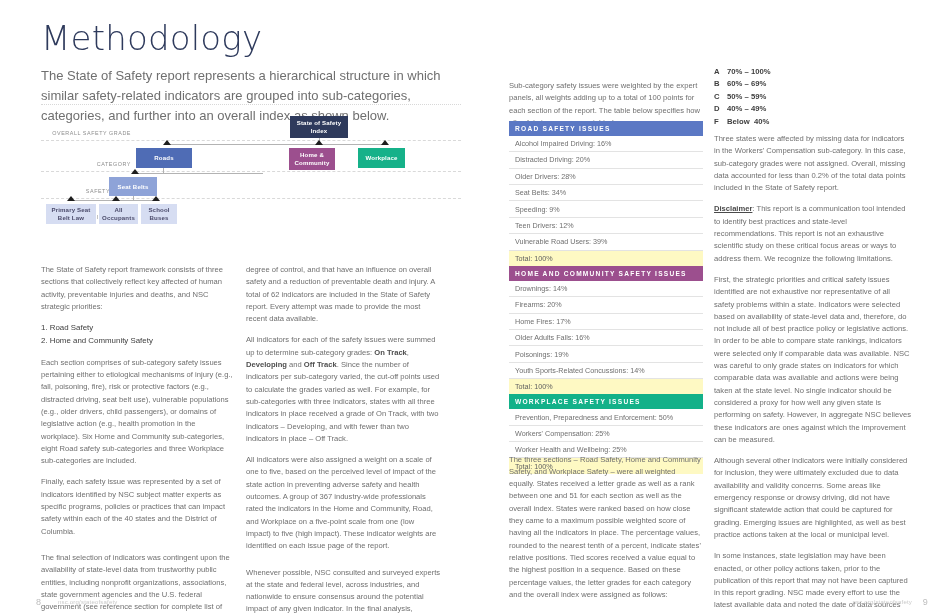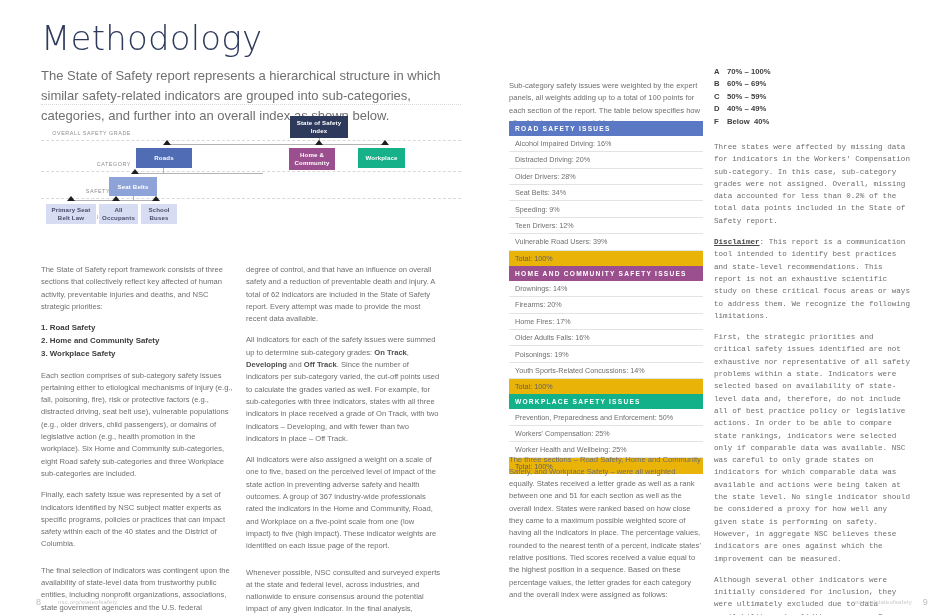--- a/index.html
+++ b/index.html
@@ -112,21 +112,21 @@
   .col p { margin: 0 0 9px 0; }
   .col p:last-child { margin-bottom: 0; margin-top: 14px; }
   .col b, .col strong { color: #4f4f4f; font-weight: bold; }
 
   .col1 { left: 41px;  top: 264px; width: 193px; }
   .col2 { left: 246px; top: 264px; width: 195px; }
   .col3 { left: 509px; top: 66px;  width: 194px; }
 
   .priority-list {
     margin: 0 0 9px 0;
-    font-weight: bold;
+    font-weight: normal;
     color: #3d3d3d;
     font-size: 7.9px;
     line-height: 1.62;
   }
   .priority-list div { white-space: nowrap; }
 
   
   .issues-table {
     position: absolute;
     left: 509px; top: 121px;
@@ -144,21 +144,21 @@
   .tbl-head.road  { background: #5b78c4; }
   .tbl-head.home  { background: #9c4f8e; }
   .tbl-head.work  { background: #13b189; }
   .tbl-row {
     padding: 3.2px 6px;
     border-bottom: 1px solid #e3e3e3;
     color: #6f6f6f;
     line-height: 1.25;
   }
   .tbl-row.total {
-    background: #eab308;
+    background: #fef9c3;
     border-bottom: none;
     color: #5f5f5f;
   }
 
   .table-after {
     position: absolute;
     left: 509px; top: 446px; width: 194px;
     font-size: 7.6px; line-height: 1.62; color: #6f6f6f;
   }
 
@@ -173,21 +173,21 @@
   }
   .grade-row { display: flex; }
   .grade-letter { width: 13px; }
   .grade-range { white-space: pre; }
 
   .col4-body {
     position: absolute;
     left: 714px; top: 133px; width: 197px;
     font-size: 7.6px; line-height: 1.62; color: #6f6f6f;
   }
-  .col4-body p { margin: 8px 0 9px 0; font-family: Liberation Mono, monospace; }
+  .col4-body p { margin: 0 0 9px 0; }
   .disclaimer-lead {
     font-weight: bold;
     color: #4a4a4a;
     text-decoration: underline;
   }
 
   
   .footer {
     position: absolute;
     bottom: 10px;
@@ -248,21 +248,20 @@
   <div class="dbox palest" style="left:5px;  top:100px; width:50px; height:20px;">Primary Seat Belt Law</div>
   <div class="dbox palest" style="left:58px; top:100px; width:39px; height:20px;">All Occupants</div>
   <div class="dbox palest" style="left:100px;top:100px; width:36px; height:20px;">School Buses</div>
 </div>
 
 <div class="col col1">
   <p>The State of Safety report framework consists of three sections that collectively reflect key affected of human activity, preventable injuries and deaths, and NSC strategic priorities:</p>
   <div class="priority-list">
     <div>1. Road Safety</div>
     <div>2. Home and Community Safety</div>
-    <div>3. Workplace Safety</div>
   </div>
   <p>Each section comprises of sub-category safety issues pertaining either to etiological mechanisms of injury (e.g., fall, poisoning, fire), risk or protective factors (e.g., distracted driving, seat belt use), vulnerable populations (e.g., older drivers, child passengers), or domains of legislative action (e.g., health promotion in the workplace). Six Home and Community sub-categories, eight Road safety sub-categories and three Workplace sub-categories are included.</p>
   <p>Finally, each safety issue was represented by a set of indicators identified by NSC subject matter experts as specific programs, policies or practices that can impact safety within each of the 40 states and the District of Columbia.</p>
   <p>The final selection of indicators was contingent upon the availability of state-level data from trustworthy public entities, including nonprofit organizations, associations, state government agencies and the U.S. federal government (see reference section for complete list of referenced data sources), as well as good practices over which state governments have some</p>
 </div>
 
 <div class="col col2">
   <p>degree of control, and that have an influence on overall safety and a reduction of preventable death and injury. A total of 62 indicators are included in the State of Safety report. Every attempt was made to provide the most recent data available.</p>
   <p><span>All indicators for each of the safety issues were summed up to determine sub-category grades: </span><b>On Track</b><span>, </span><b>Developing</b><span> and </span><b>Off Track</b><span>. Since the number of indicators per sub-category varied, the cut-off points used to calculate the grades varied as well. For example, for sub-categories with three indicators, states with all three indicators in place received a grade of On Track, with two indicators – Developing, and with fewer than two indicators in place – Off Track.</span></p>
   <p>All indicators were also assigned a weight on a scale of one to five, based on the perceived level of impact of the state action in preventing adverse safety and health outcomes. A group of 367 industry-wide professionals rated the indicators in the Home and Community, Road, and Workplace on a five-point scale from one (low impact) to five (high impact). These indicator weights are identified on each issue page of the report.</p>

